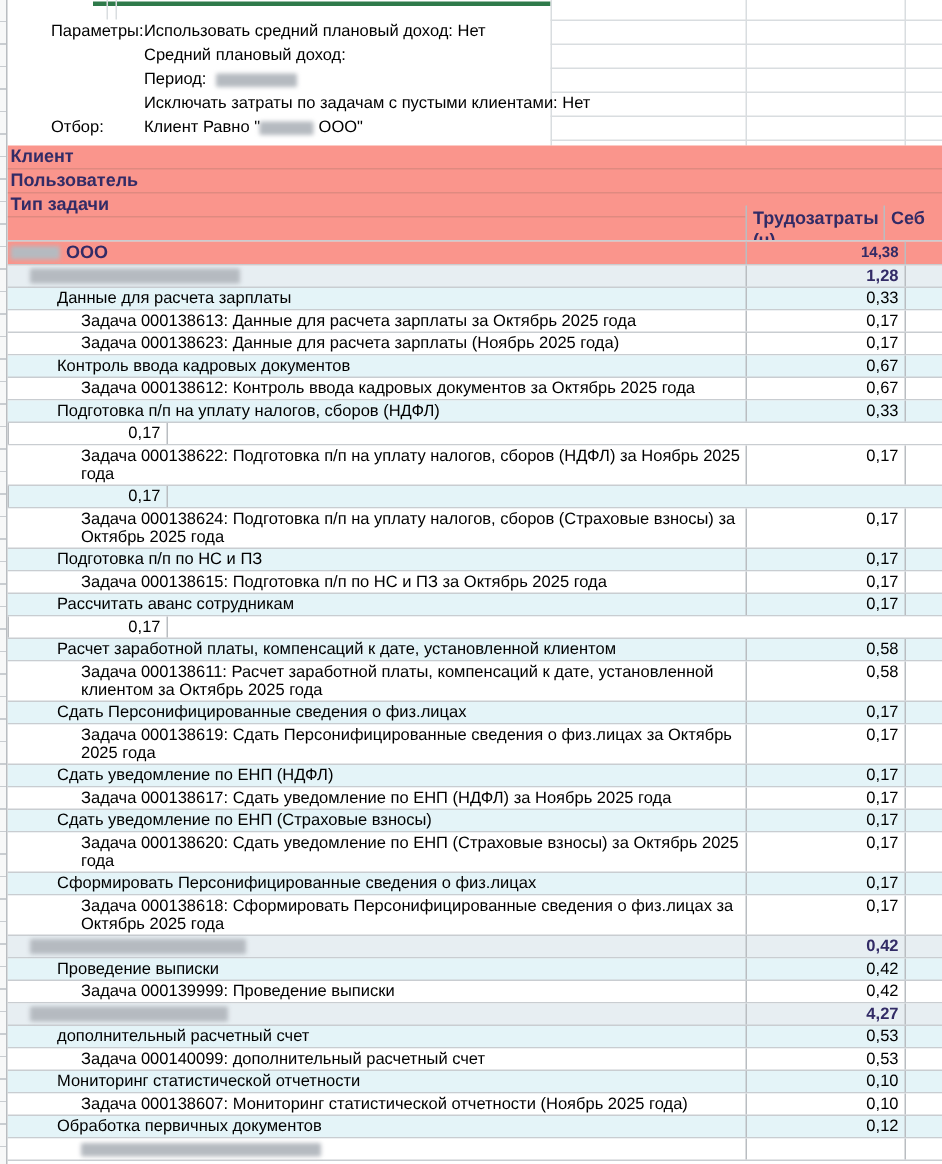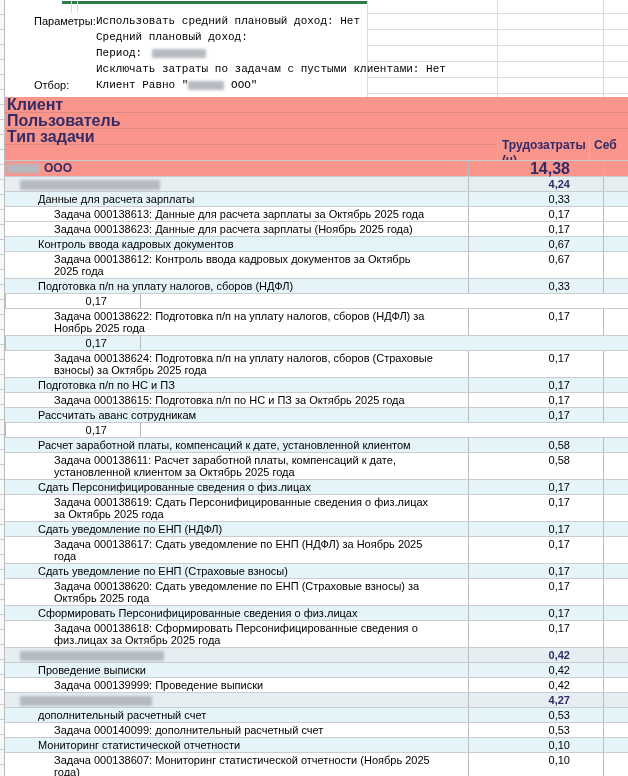--- a/index.html
+++ b/index.html
@@ -15,53 +15,53 @@
     border-right:1px solid var(--grid_v);z-index:10;
   }
   
   .top{position:relative;height:97px;background:#fff;}
   .greenbar{position:absolute;left:62px;top:1px;width:305px;height:3px;background:var(--green);}
   .vl{position:absolute;top:0;bottom:0;width:1px;background:var(--grid_top);}
   .vl.short{bottom:auto;height:13px;}
   .hl{position:absolute;left:367px;right:0;height:1px;background:var(--grid_top);}
   .plabel,.pval{position:absolute;height:16px;line-height:16px;white-space:nowrap;margin-left:28px;}
   .plabel{left:6px;}
-  .pval{left:68px;font-family:Liberation Mono, monospace;}
+  .pval{left:68px;}
   
   .redact{
     display:inline-block;height:9px;width:120px;background:var(--redact);
     border-radius:1px;filter:blur(1.5px);vertical-align:middle;
   }
   
   .header-block{
     position:relative;margin-left:5px;height:64px;box-sizing:border-box;
     background:var(--salmon);border-bottom:1px solid var(--grid);
   }
   .hrow{
     height:16px;line-height:15px;box-sizing:border-box;padding-left:2px;
-    font-weight:bold;font-size:16px;color:var(--navy);
+    font-weight:bold;font-size:12px;color:var(--navy);
     border-bottom:1px solid var(--salmon_sep);
   }
   .hrow:last-of-type{border-bottom:none;}
   .hours-head,.cost-head{
     position:absolute;top:0;bottom:0;background:var(--salmon);box-sizing:border-box;
     border-left:1px solid var(--grid_v);padding:1px 0 0 4px;
     font-weight:bold;font-size:12px;line-height:15px;color:var(--navy);overflow:hidden;margin-top:40px;
   }
   .hours-head{left:492px;width:106px;}
   .cost-head{left:584px;right:0;}
   
-  .row{display:flex;margin-left:5px;border-bottom:1px solid var(--grid);background:#fff;gap:29px;}
+  .row{display:flex;margin-left:5px;border-bottom:1px solid var(--grid);background:#fff;}
   .row .cell{box-sizing:border-box;}
   .row .text{flex:1;padding:1px 2px;line-height:12px;min-width:0;}
   .row .hours{width:106px;border-left:1px solid var(--grid_v);text-align:right;padding:1px 4px 1px 0;line-height:12px;white-space:nowrap;}
   .row .cost{width:25px;border-left:1px solid var(--grid_v);}
   .row.client{background:var(--salmon);font-weight:bold;color:var(--navy);font-size:12px;}
   .row.client .text{padding-left:2px;line-height:13px;}
-  .row.client .hours{font-size:16px;line-height:13px;}
+  .row.client .hours{font-size:10px;line-height:13px;}
   .row.user{background:var(--user_bg);}
   .row.user .text{padding-left:15px;}
   .row.user .hours{font-weight:bold;color:var(--navy);}
   .row.type{background:var(--type_bg);}
   .row.type .text{padding-left:33px;}
   .row.task{background:#fff;}
   .row.task .text{padding-left:49px;}
   .row .redact{height:9px;}
   .row.user .redact{height:10px;}
   .row.client .redact{margin-right:4px;}
@@ -109,21 +109,21 @@
 </div>
 
 <div>
     <div class="row client">
       <div class="cell text"><span class="redact" style="width: 33px;"></span><span>ООО</span></div>
       <div class="cell hours">14,38</div>
       <div class="cell cost"></div>
     </div>
     <div class="row user">
       <div class="cell text"><span class="redact" style="width: 140px;"></span></div>
-      <div class="cell hours">4,24</div>
+      <div class="cell hours">1,28</div>
       <div class="cell cost"></div>
     </div>
     <div class="row type">
       <div class="cell text"><span>Данные для расчета зарплаты</span></div>
       <div class="cell hours">0,33</div>
       <div class="cell cost"></div>
     </div>
     <div class="row task">
       <div class="cell text"><span>Задача 000138613: Данные для расчета зарплаты за Октябрь 2025 года</span></div>
       <div class="cell hours">0,17</div>

